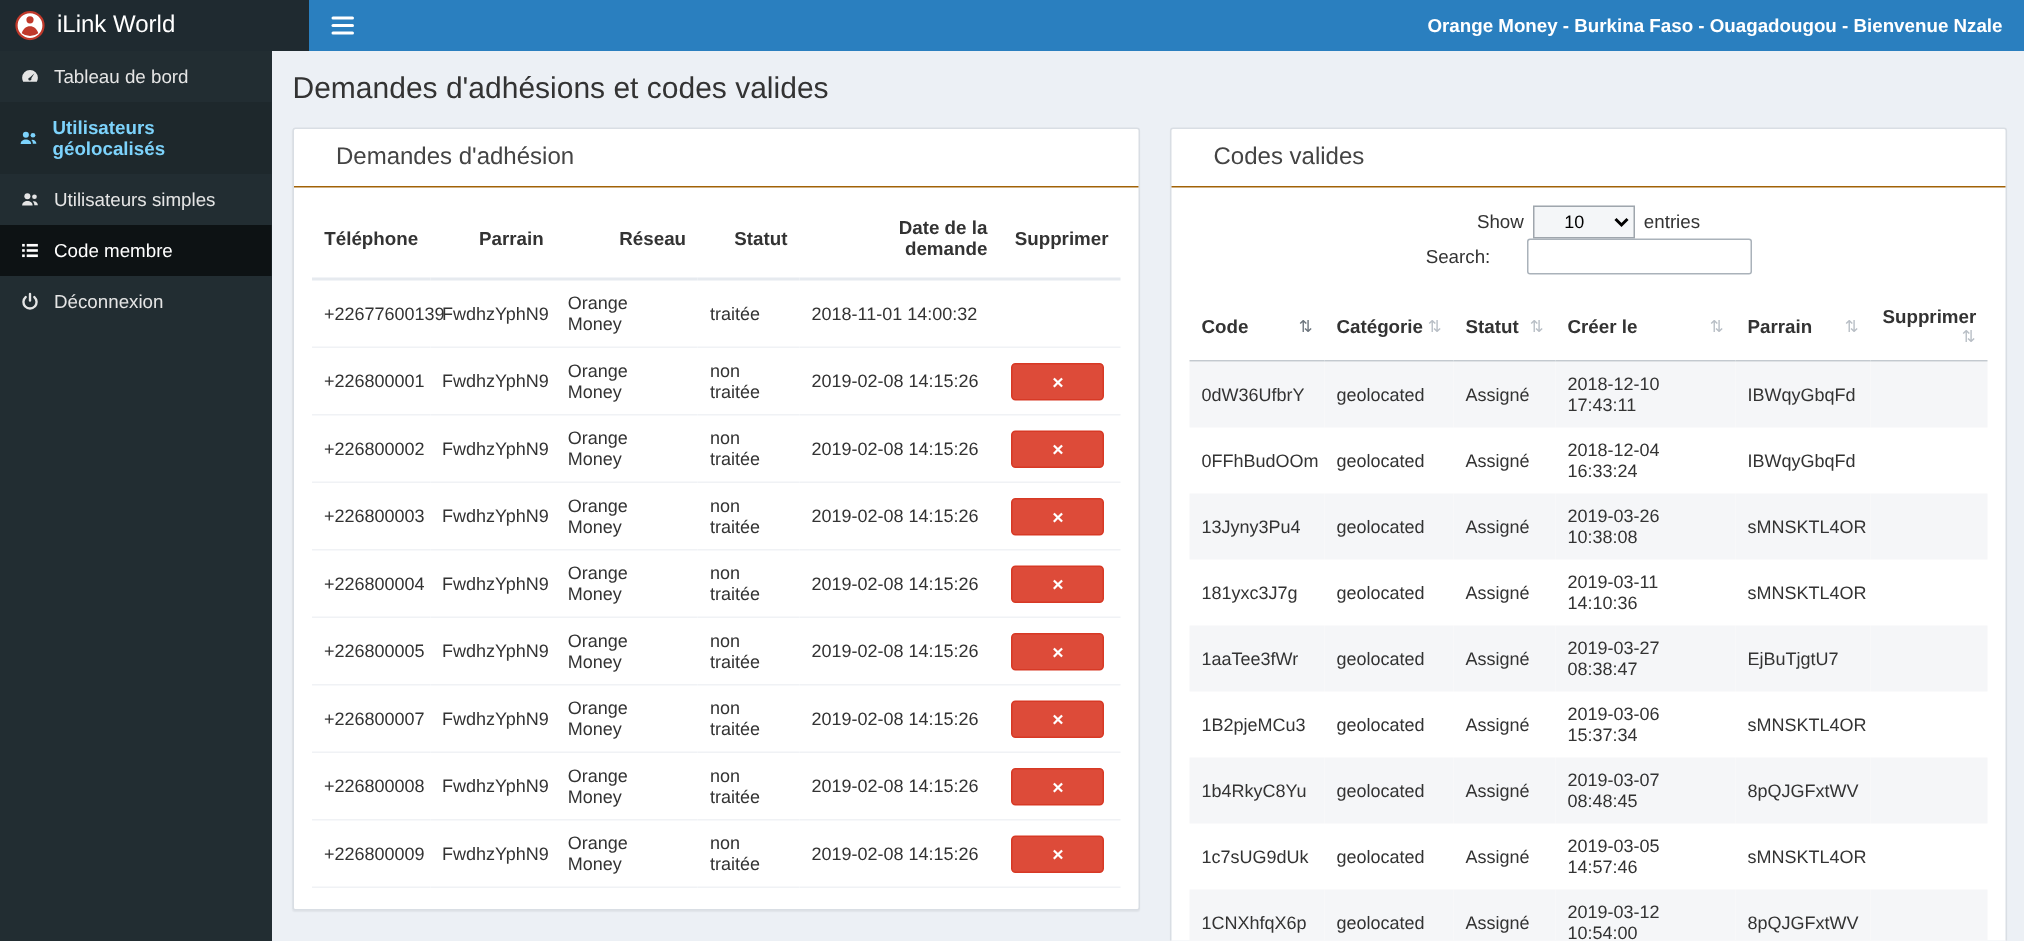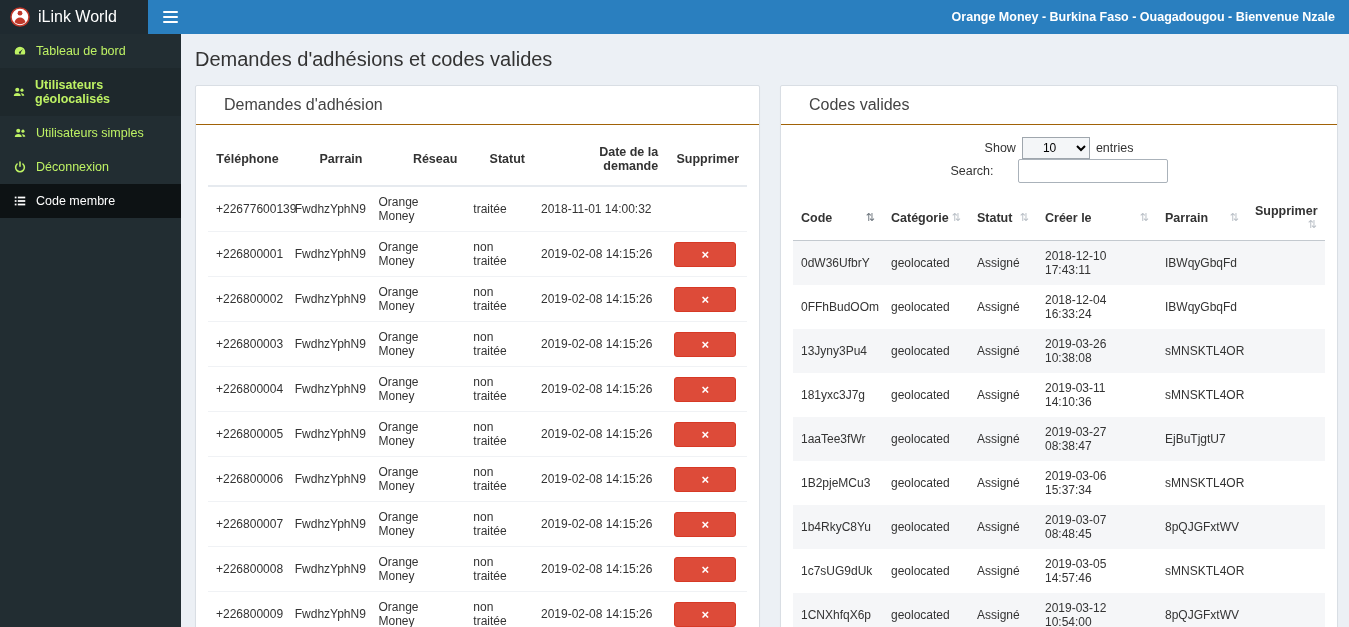--- a/index.html
+++ b/index.html
@@ -6,37 +6,37 @@
   html, body { width: 1349px; height: 627px; overflow: hidden; }
   body {
     font-family: "Liberation Sans", sans-serif;
     background: #ecf0f5;
     color: #333;
   }
 
   
   .topbar { position: fixed; top: 0; left: 0; width: 1349px; height: 34px; display: flex; z-index: 50; }
   .logo {
-    width: 148px; height: 34px; background: #1f2a30; color: #fff;
+    width: 206px; height: 34px; background: #1f2a30; color: #fff;
     display: flex; align-items: center; gap: 8px; padding-left: 10px;
     font-size: 16px; font-weight: 400; flex: none; cursor: pointer;
   }
   .navbar { flex: 1; background: #2a7fbf; display: flex; align-items: center; justify-content: space-between; }
   .hamburger { background: transparent; border: none; height: 34px; padding: 0 15px; cursor: pointer; display: flex; flex-direction: column; justify-content: center; gap: 3px; }
   .hamburger i { display: block; width: 15px; height: 2px; background: #fff; border-radius: 1px; }
   .navbar-right { color: #fff; font-weight: bold; font-size: 12.5px; padding-right: 14px; }
 
   
   .sidebar { position: fixed; top: 34px; left: 0; bottom: 0; width: 181px; background: #222d32; z-index: 40; }
   .sidebar-item {
     display: flex; align-items: center; gap: 9px; padding: 10px 12px;
-    color: #bef264; font-size: 12.5px; text-decoration: none; cursor: pointer;
+    color: #e5e5e5; font-size: 12.5px; text-decoration: none; cursor: pointer;
   }
   .sidebar-item .icon { width: 15px; display: inline-flex; justify-content: center; color: inherit; }
-  .sidebar-item.active { background: #1e282c; color: #bef264; font-weight: bold; }
+  .sidebar-item.active { background: #1e282c; color: #7dd3fc; font-weight: bold; }
   .sidebar-item.current { background: #0d1214; color: #fff; }
 
   
   .content { margin-left: 181px; padding: 46px 14px 0 14px; }
   .page-title { font-size: 20px; font-weight: 500; color: #333; margin: 2px 0 14px 0; }
   .panels { display: flex; gap: 20px; align-items: flex-start; }
   .box {
     background: #fff; border: 1px solid #d9dee4; border-radius: 2px;
     box-shadow: 0 1px 1px rgba(0,0,0,0.05);
   }
@@ -135,41 +135,41 @@
         <span class="icon">
           <svg viewBox="0 0 16 16" width="14" height="14" fill="currentColor">
             <circle cx="6" cy="5.5" r="2.3"></circle>
             <path d="M2 12.5c0-2.1 1.8-3.4 4-3.4s4 1.3 4 3.4z"></path>
             <circle cx="11.4" cy="5.9" r="1.8"></circle>
             <path d="M10.8 9.4c2 .1 3.2 1.3 3.2 3h-2.7c0-1.2-.4-2.1-1.2-2.8z"></path>
           </svg>
         </span>
         <span>Utilisateurs simples</span>
       </a>
-      <a class="sidebar-item">
-        <span class="icon">
-          <svg viewBox="0 0 16 16" width="14" height="14" fill="none" stroke="currentColor" stroke-width="1.8" stroke-linecap="round">
-            <path d="M8 2.2v5"></path>
-            <path d="M4.7 4.6a5 5 0 1 0 6.6 0"></path>
-          </svg>
-        </span>
-        <span>Déconnexion</span>
-      </a>
       <a class="sidebar-item current">
         <span class="icon">
           <svg viewBox="0 0 16 16" width="14" height="14" fill="currentColor">
             <rect x="2" y="3" width="2" height="2"></rect>
             <rect x="5.5" y="3" width="8.5" height="2"></rect>
             <rect x="2" y="7" width="2" height="2"></rect>
             <rect x="5.5" y="7" width="8.5" height="2"></rect>
             <rect x="2" y="11" width="2" height="2"></rect>
             <rect x="5.5" y="11" width="8.5" height="2"></rect>
           </svg>
         </span>
         <span>Code membre</span>
+      </a>
+      <a class="sidebar-item">
+        <span class="icon">
+          <svg viewBox="0 0 16 16" width="14" height="14" fill="none" stroke="currentColor" stroke-width="1.8" stroke-linecap="round">
+            <path d="M8 2.2v5"></path>
+            <path d="M4.7 4.6a5 5 0 1 0 6.6 0"></path>
+          </svg>
+        </span>
+        <span>Déconnexion</span>
       </a>
     </nav>
 </aside>
 
 <main class="content">
   <h1 class="page-title">Demandes d'adhésions et codes valides</h1>
 
   <div class="panels">
 
     <section class="box box-left">
@@ -232,28 +232,20 @@
               <tr>
                 <td>+226800004</td>
                 <td>FwdhzYphN9</td>
                 <td>Orange Money</td>
                 <td>non traitée</td>
                 <td>2019-02-08 14:15:26</td>
                 <td><button class="btn-delete"><span>×</span></button></td>
               </tr>
               <tr>
                 <td>+226800005</td>
-                <td>FwdhzYphN9</td>
-                <td>Orange Money</td>
-                <td>non traitée</td>
-                <td>2019-02-08 14:15:26</td>
-                <td><button class="btn-delete"><span>×</span></button></td>
-              </tr>
-              <tr>
-                <td>+226800006</td>
                 <td>FwdhzYphN9</td>
                 <td>Orange Money</td>
                 <td>non traitée</td>
                 <td>2019-02-08 14:15:26</td>
                 <td><button class="btn-delete"><span>×</span></button></td>
               </tr>
               <tr>
                 <td>+226800007</td>
                 <td>FwdhzYphN9</td>
                 <td>Orange Money</td>

